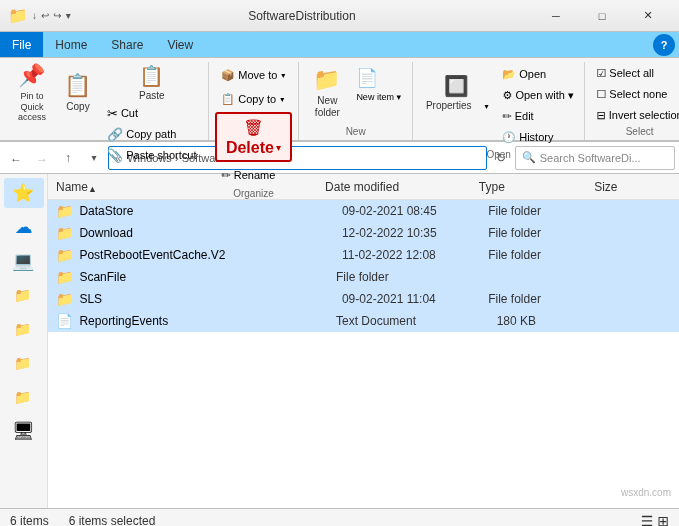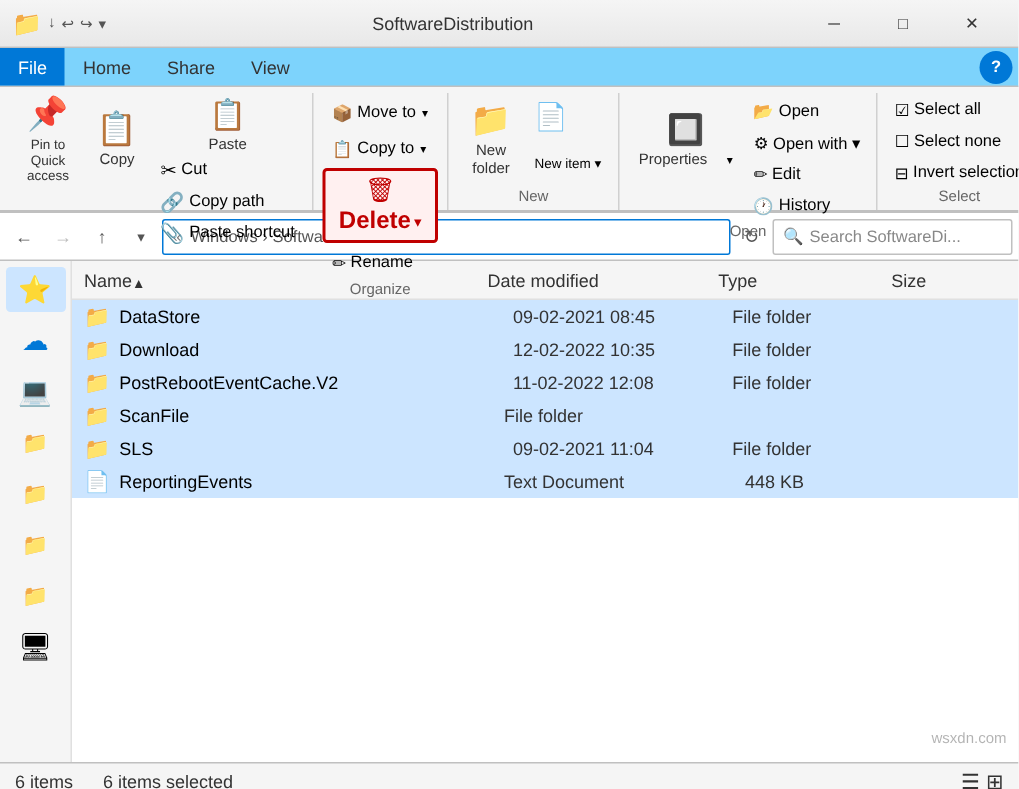--- a/index.html
+++ b/index.html
@@ -379,21 +379,21 @@
     </div>
 
     <div class="ribbon-group">
       <div class="ribbon-group-items">
         <div class="ribbon-btn-large">
           <span style="font-size:22px;">📁</span>
           <span class="label">New<br>folder</span>
         </div>
         <div class="ribbon-btn-small" style="flex-direction:column; height:auto; align-items:flex-start;">
           <span style="font-size:18px;">📄</span>
-          <span style="font-size:9px;margin-top:12px;">New item ▾</span>
+          <span style="font-size:9px;">New item ▾</span>
         </div>
       </div>
       <div class="ribbon-group-label">New</div>
     </div>
 
     <div class="ribbon-group">
       <div class="ribbon-group-items">
         <div class="ribbon-btn-large">
           <span style="font-size:20px;">🔲</span>
           <div style="display:flex; align-items:center; gap:13px;">
@@ -531,21 +531,21 @@
       <div class="file-date">09-02-2021 11:04</div>
       <div class="file-type">File folder</div>
       <div class="file-size"></div>
     </div>
     <div class="file-row selected">
       <div class="file-name">
         <span class="file-icon">📄</span>
         <span>ReportingEvents</span>
       </div>
       <div class="file-type">Text Document</div>
-      <div class="file-size">448 KB</div>
+      <div class="file-size">180 KB</div>
     </div>
   </div>
 </div>
 
 <div class="status-bar">
   <span>6 items</span>
   <span>6 items selected</span>
   <div style="margin-left: auto; display:flex; gap:4px;">
     <span style="font-size:14px; cursor:pointer;">☰</span>
     <span style="font-size:14px; cursor:pointer;">⊞</span>

